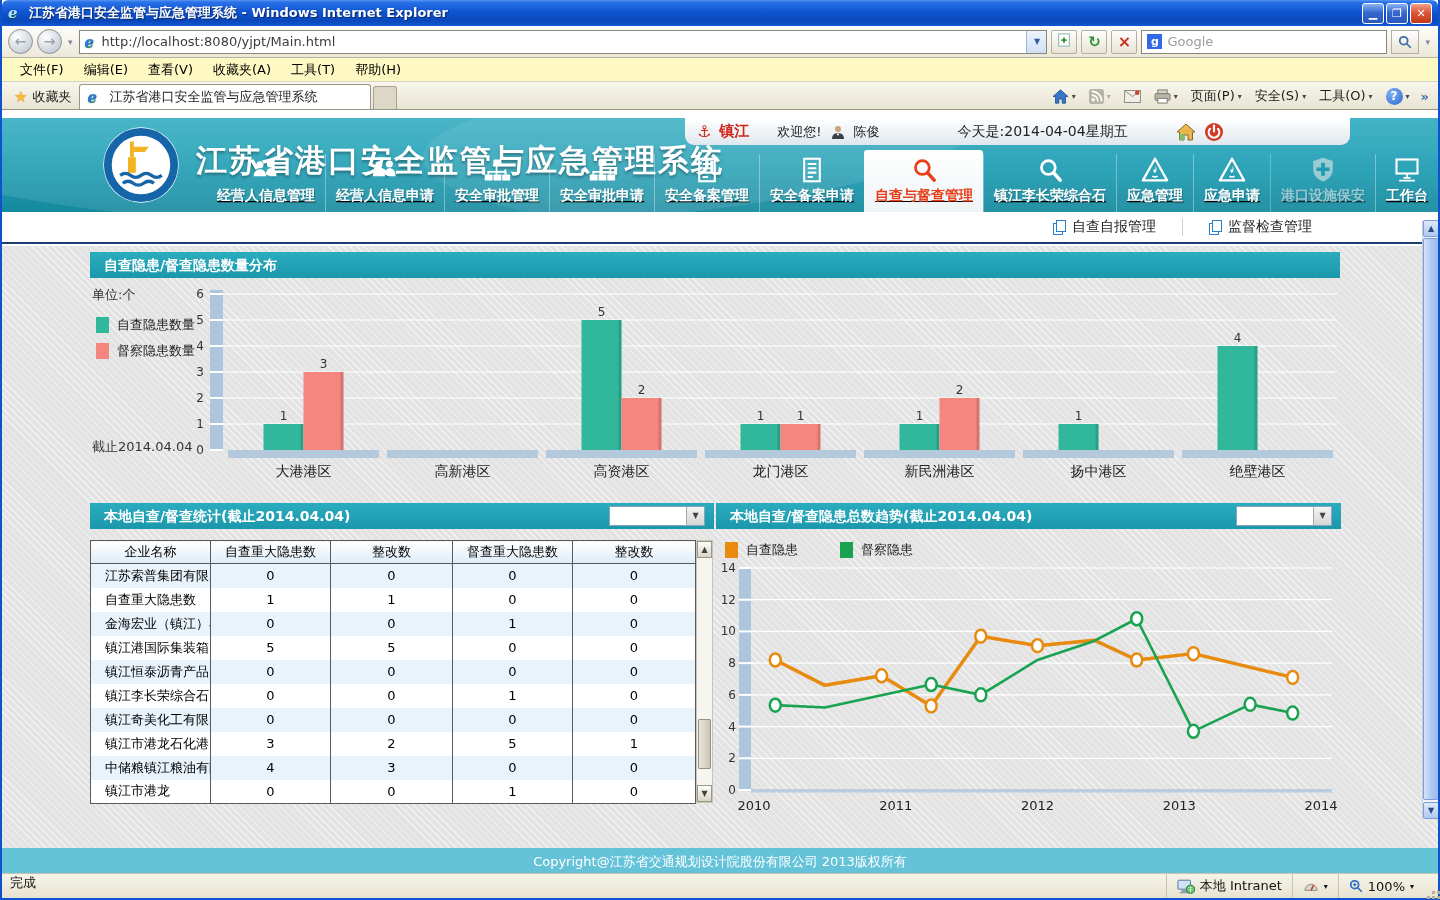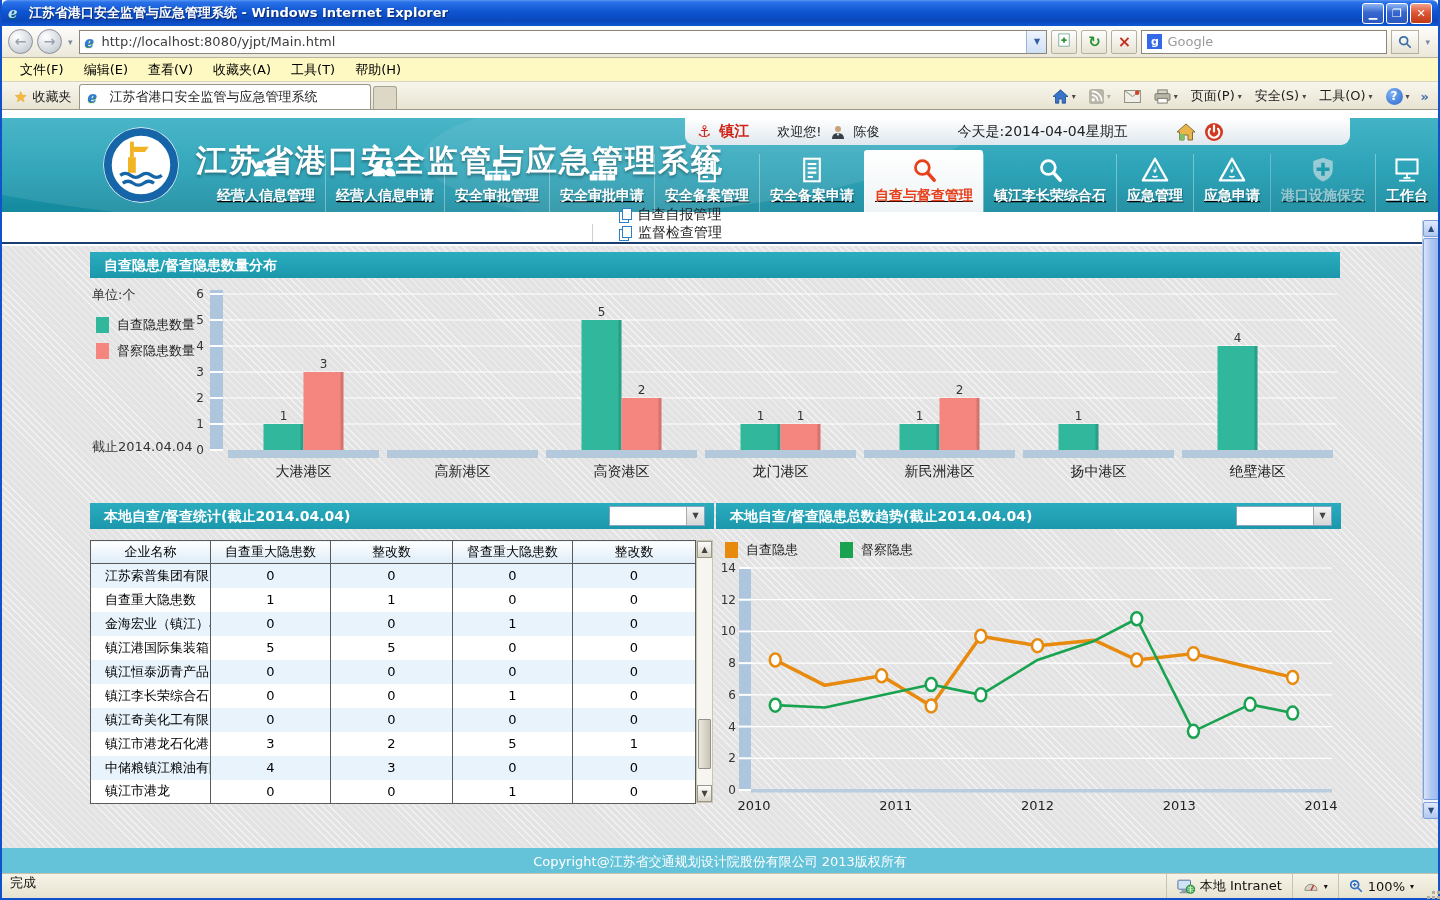--- a/index.html
+++ b/index.html
@@ -91,21 +91,21 @@
 .nav-item + .nav-item { border-left:1px solid rgba(255,255,255,0.35); }
 .nav-item .nicon { width:28px; height:26px; }
 .nav-item .nicon svg { width:100%; height:100%; }
 .nav-item .nlabel { font-size:14px; font-weight:bold; white-space:nowrap; text-shadow:1px 1px 1px rgba(0,0,0,0.25); }
 .nav-item.active { background:linear-gradient(180deg,#ffffff,#eef4f6); color:#e8401c; height:62px; border-radius:3px 3px 0 0; }
 .nav-item.active .nlabel { text-shadow:none; }
 .nav-item.disabled { color:#bcd9de; opacity:0.75; }
 
 
 .submenu { position:absolute; left:0; top:102px; width:100%; height:32px; background:#fff; border-bottom:2px solid #1c3f73;
-  display:flex; align-items:center; justify-content:flex-end; gap:0; padding-right:100px;flex-direction:column; }
+  display:flex; align-items:center; justify-content:flex-end; gap:0; padding-right:100px; }
 .sm-item { display:flex; align-items:center; gap:7px; font-size:14px; color:#222; padding:0 26px; cursor:pointer; }
 .sm-item + .sm-item { border-left:1px solid #cfcfcf; }
 .docicon { position:relative; width:12px; height:14px; }
 .docicon::before { content:""; position:absolute; left:0; top:3px; width:8px; height:10px; border:1px solid #2a7fc9; background:#fff; }
 .docicon::after { content:""; position:absolute; left:3px; top:0; width:8px; height:10px; border:1px solid #2a7fc9; background:#fff; }
 
 
 .content { position:absolute; left:0; top:136px; width:100%; height:629px;
   background:#e3e3e3;
   background-image:repeating-linear-gradient(45deg,rgba(255,255,255,0.55) 0 1px,rgba(255,255,255,0) 1px 5px); }

